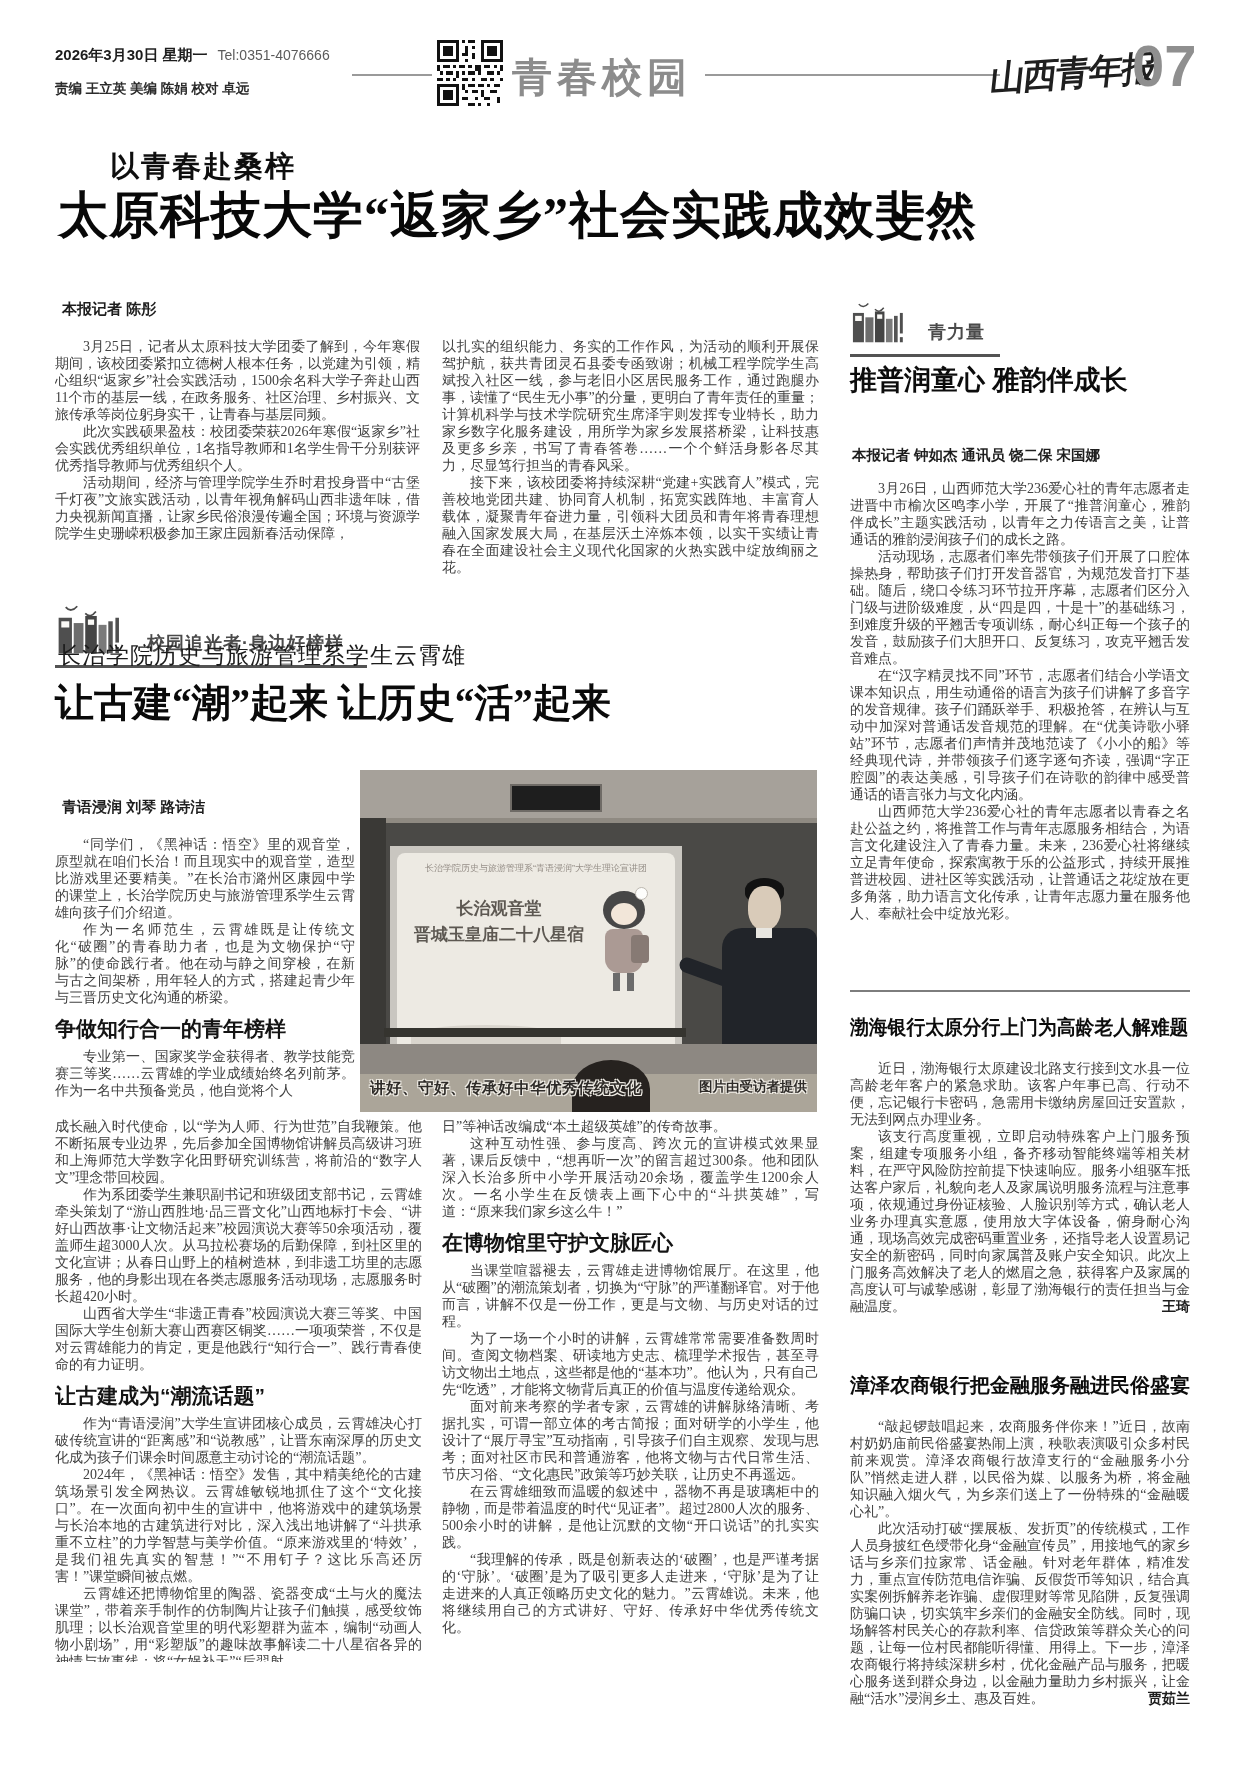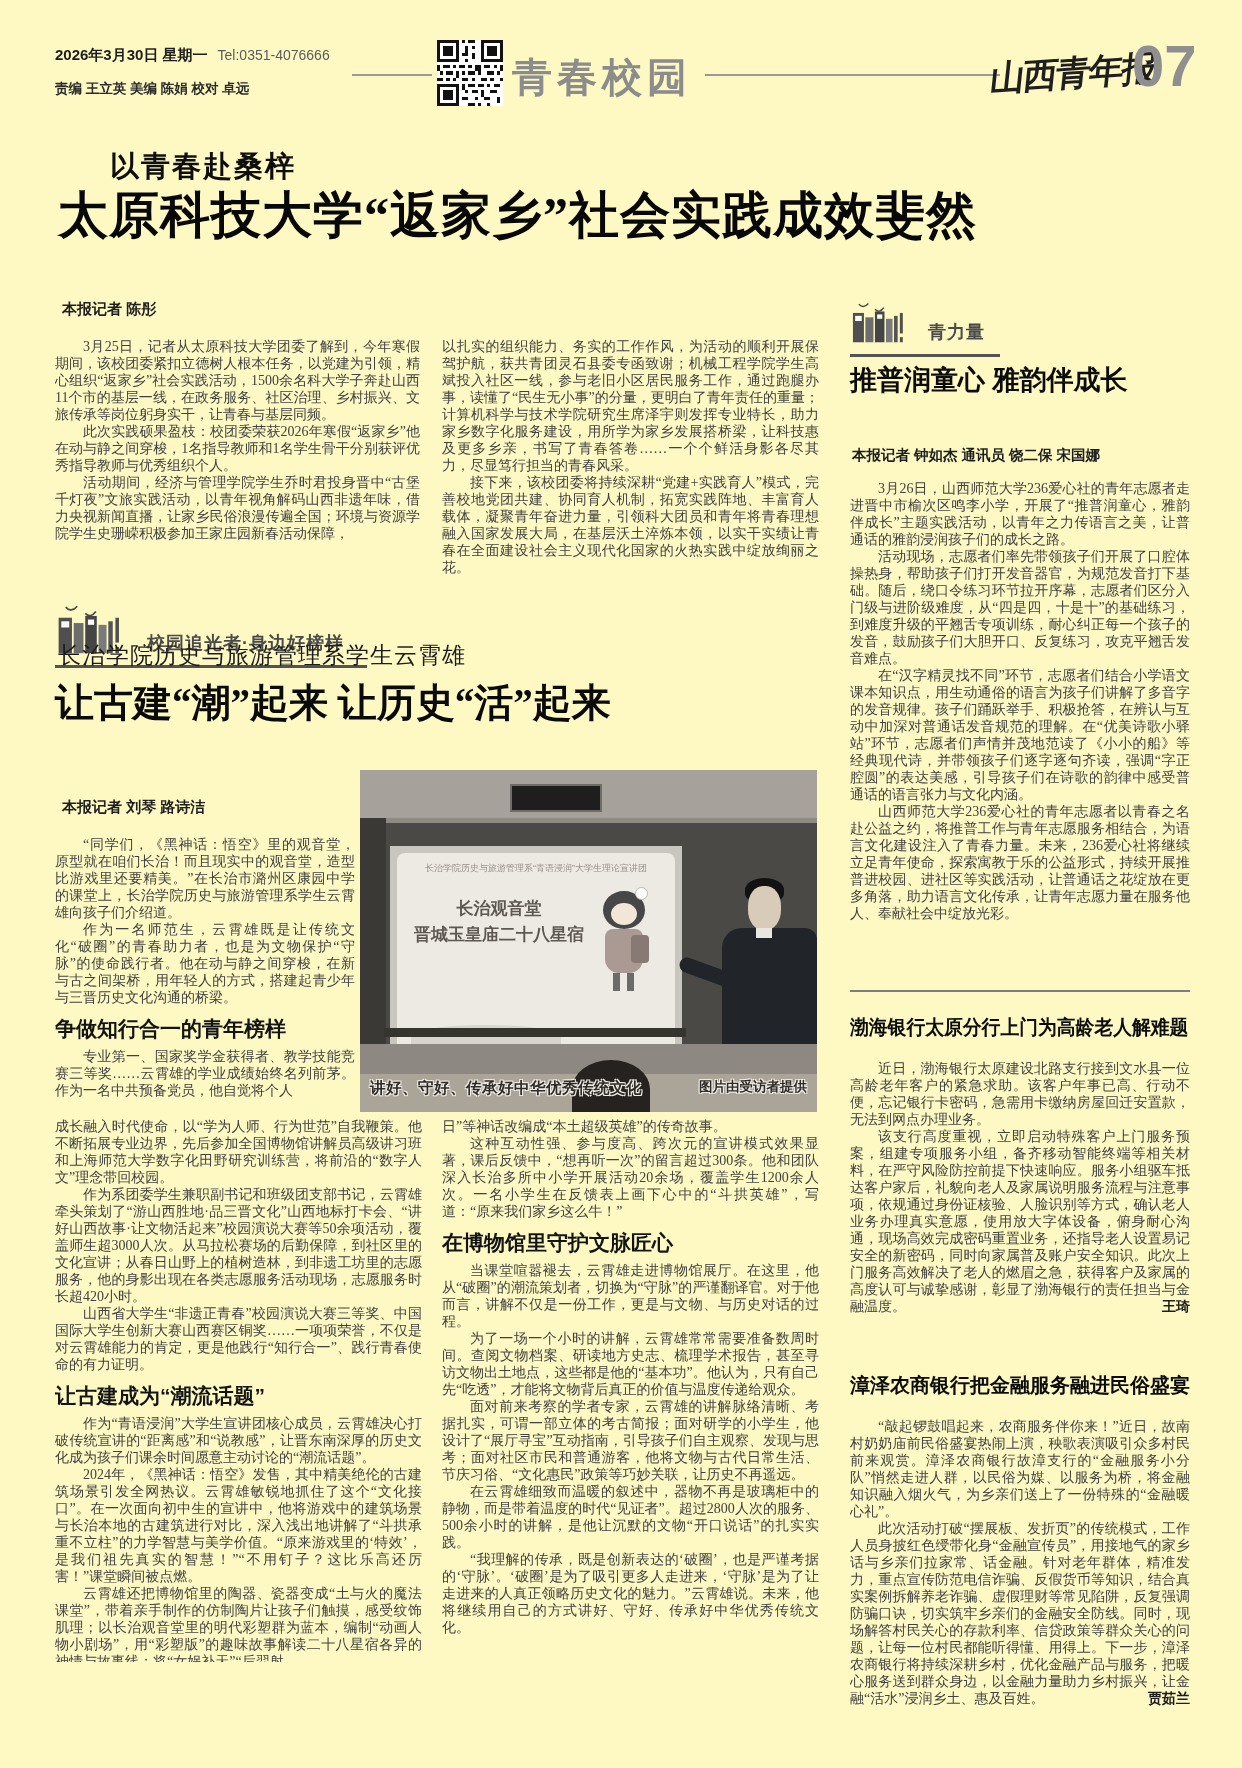--- a/index.html
+++ b/index.html
@@ -1,17 +1,17 @@
 <!DOCTYPE html>
 <html><head>
 <meta charset="utf-8">
 <style>
   html,body { margin:0; padding:0; background:#d9d9d9; }
   .page { position:relative; width:1242px; height:1768px; margin:0 auto;
-          background:#fef9c3; overflow:hidden;
+          background:#ffffff; overflow:hidden;
           font-family:"Liberation Serif", serif; color:#3d3d3d; }
   .abs { position:absolute; }
 
   
   .h-date { font-family:"Liberation Sans",sans-serif; font-size:15px; font-weight:bold; color:#1c1c1c; }
   .h-tel  { font-family:"Liberation Sans",sans-serif; font-size:14px; font-weight:normal; color:#5b5b5b; }
   .h-editors { font-family:"Liberation Sans",sans-serif; font-size:13.5px; font-weight:bold; color:#2b2b2b; }
   .sec-title { font-family:"Liberation Sans",sans-serif; font-size:40px; font-weight:bold;
                color:#8c8c8c; letter-spacing:5px; }
   .h-rule { height:2px; background:#9a9a9a; }
@@ -110,21 +110,21 @@
   <div class="abs h-rule" style="left:705px; top:74px; width:295px;"></div>
   <div class="abs masthead" style="left:990px; top:50px;">山西青年报</div>
   <div class="abs pagenum" style="left:1132px; top:32px;">07</div>
 
   <div class="abs kicker1" style="left:62px; top:147px;">以青春赴桑梓</div>
   <div class="abs headline1" style="left:58px; top:182px;">太原科技大学“返家乡”社会实践成效斐然</div>
   <div class="abs byline" style="left:62px; top:300px;">本报记者 陈彤</div>
 
   <div class="abs bodytext" style="left:55px; top:338px; width:365px; height:262px; overflow:hidden;">
     <p>3月25日，记者从太原科技大学团委了解到，今年寒假期间，该校团委紧扣立德树人根本任务，以党建为引领，精心组织“返家乡”社会实践活动，1500余名科大学子奔赴山西11个市的基层一线，在政务服务、社区治理、乡村振兴、文旅传承等岗位躬身实干，让青春与基层同频。</p>
-    <p>此次实践硕果盈枝：校团委荣获2026年寒假“返家乡”他在动与静之间穿梭，1名指导教师和1名学生骨干分别获评优秀指导教师与优秀组织个人。</p>
+    <p>此次实践硕果盈枝：校团委荣获2026年寒假“返家乡”社会实践优秀组织单位，1名指导教师和1名学生骨干分别获评优秀指导教师与优秀组织个人。</p>
     <p>活动期间，经济与管理学院学生乔时君投身晋中“古堡千灯夜”文旅实践活动，以青年视角解码山西非遗年味，借力央视新闻直播，让家乡民俗浪漫传遍全国；环境与资源学院学生史珊嵘积极参加王家庄园新春活动保障，</p>
   </div>
   <div class="abs bodytext" style="left:442px; top:338px; width:377px; height:262px; overflow:hidden;">
     <p class="cont">以扎实的组织能力、务实的工作作风，为活动的顺利开展保驾护航，获共青团灵石县委专函致谢；机械工程学院学生高斌投入社区一线，参与老旧小区居民服务工作，通过跑腿办事，读懂了“民生无小事”的分量，更明白了青年责任的重量；计算机科学与技术学院研究生席泽宇则发挥专业特长，助力家乡数字化服务建设，用所学为家乡发展搭桥梁，让科技惠及更多乡亲，书写了青春答卷……一个个鲜活身影各尽其力，尽显笃行担当的青春风采。</p>
     <p>接下来，该校团委将持续深耕“党建+实践育人”模式，完善校地党团共建、协同育人机制，拓宽实践阵地、丰富育人载体，凝聚青年奋进力量，引领科大团员和青年将青春理想融入国家发展大局，在基层沃土淬炼本领，以实干实绩让青春在全面建设社会主义现代化国家的火热实践中绽放绚丽之花。</p>
   </div>
 
   <div class="abs sec-head" style="left:55px; top:600px; width:312px;">
     <span>
       <svg viewBox="0 0 90 62" width="80" height="55">
@@ -139,21 +139,21 @@
         <rect x="60" y="24" width="5" height="36" fill="#555555"></rect>
         <rect x="68" y="20" width="4" height="28" fill="#4f4f4f"></rect>
         <rect x="68" y="53" width="4" height="7" fill="#4f4f4f"></rect>
       </svg>
     </span>
     <span class="sec-label">校园追光者·身边好榜样</span>
   </div>
 
   <div class="abs kicker2" style="left:58px; top:640px;">长治学院历史与旅游管理系学生云霄雄</div>
   <div class="abs headline2" style="left:55px; top:676px;">让古建“潮”起来 让历史“活”起来</div>
-  <div class="abs byline" style="left:62px; top:798px;">本报记者 刘琴 路诗洁</div>
+  <div class="abs byline" style="left:62px; top:798px;">青语浸润 刘琴 路诗洁</div>
 
   <div class="abs bodytext" style="left:55px; top:836px; width:300px; height:276px; overflow:hidden;">
     <p>“同学们，《黑神话：悟空》里的观音堂，原型就在咱们长治！而且现实中的观音堂，造型比游戏里还要精美。”在长治市潞州区康园中学的课堂上，长治学院历史与旅游管理系学生云霄雄向孩子们介绍道。</p>
     <p>作为一名师范生，云霄雄既是让传统文化“破圈”的青春助力者，也是为文物保护“守脉”的使命践行者。他在动与静之间穿梭，在新与古之间架桥，用年轻人的方式，搭建起青少年与三晋历史文化沟通的桥梁。</p>
     <div class="subhead">争做知行合一的青年榜样</div>
     <p>专业第一、国家奖学金获得者、教学技能竞赛三等奖……云霄雄的学业成绩始终名列前茅。作为一名中共预备党员，他自觉将个人</p>
   </div>
 
   <div class="abs photo" style="left:360px; top:770px; width:457px; height:342px;">
     <div class="ph-wall"></div>

